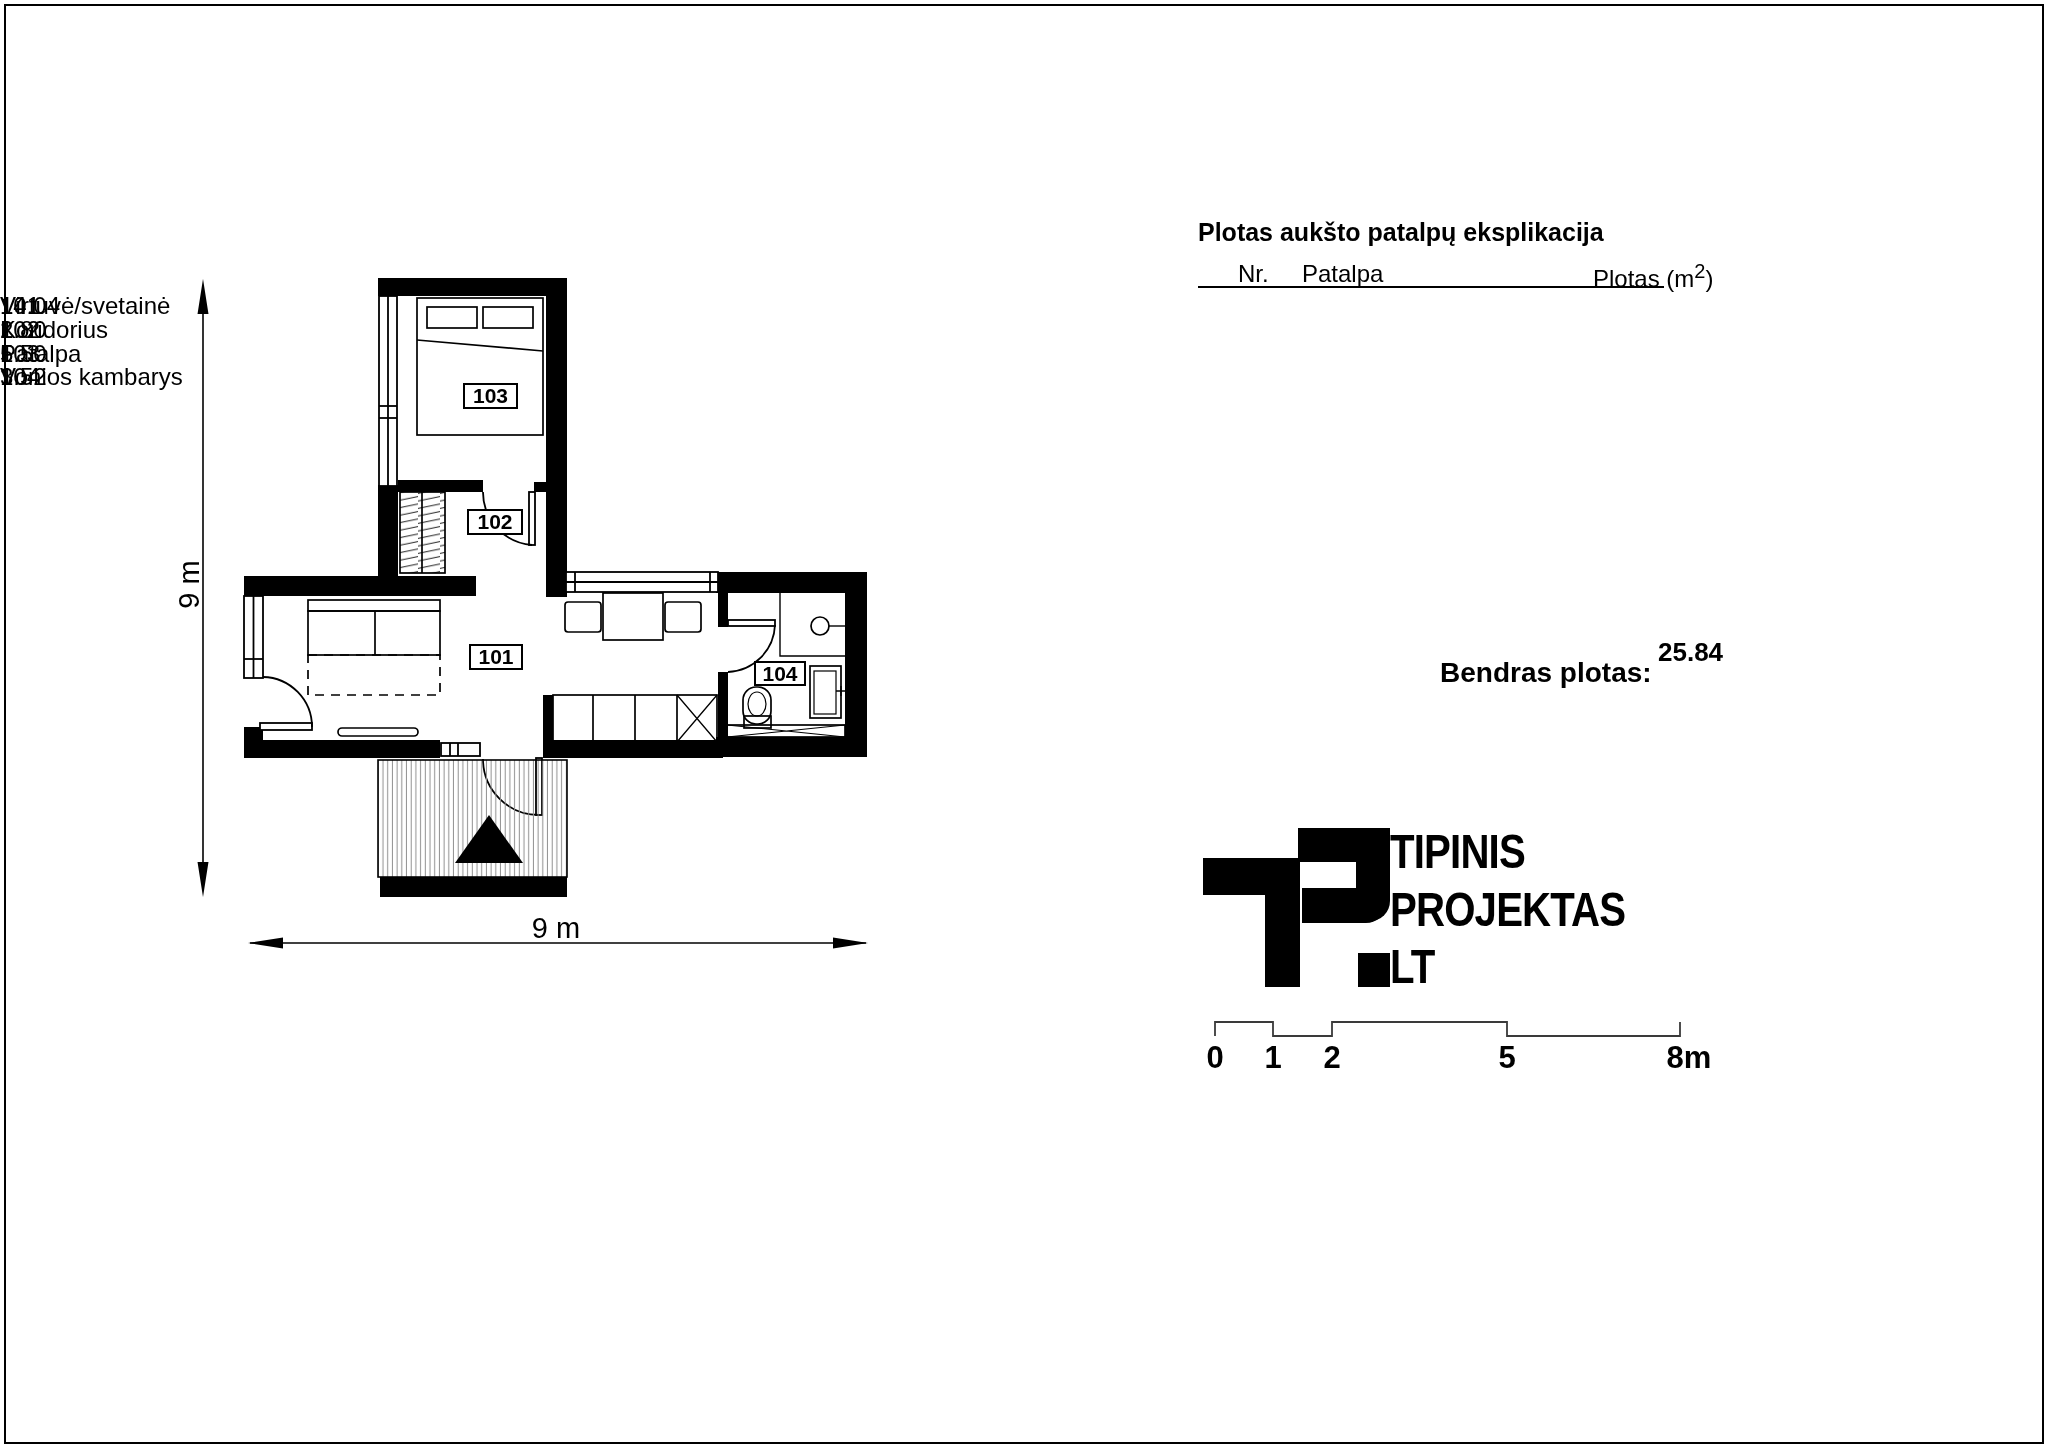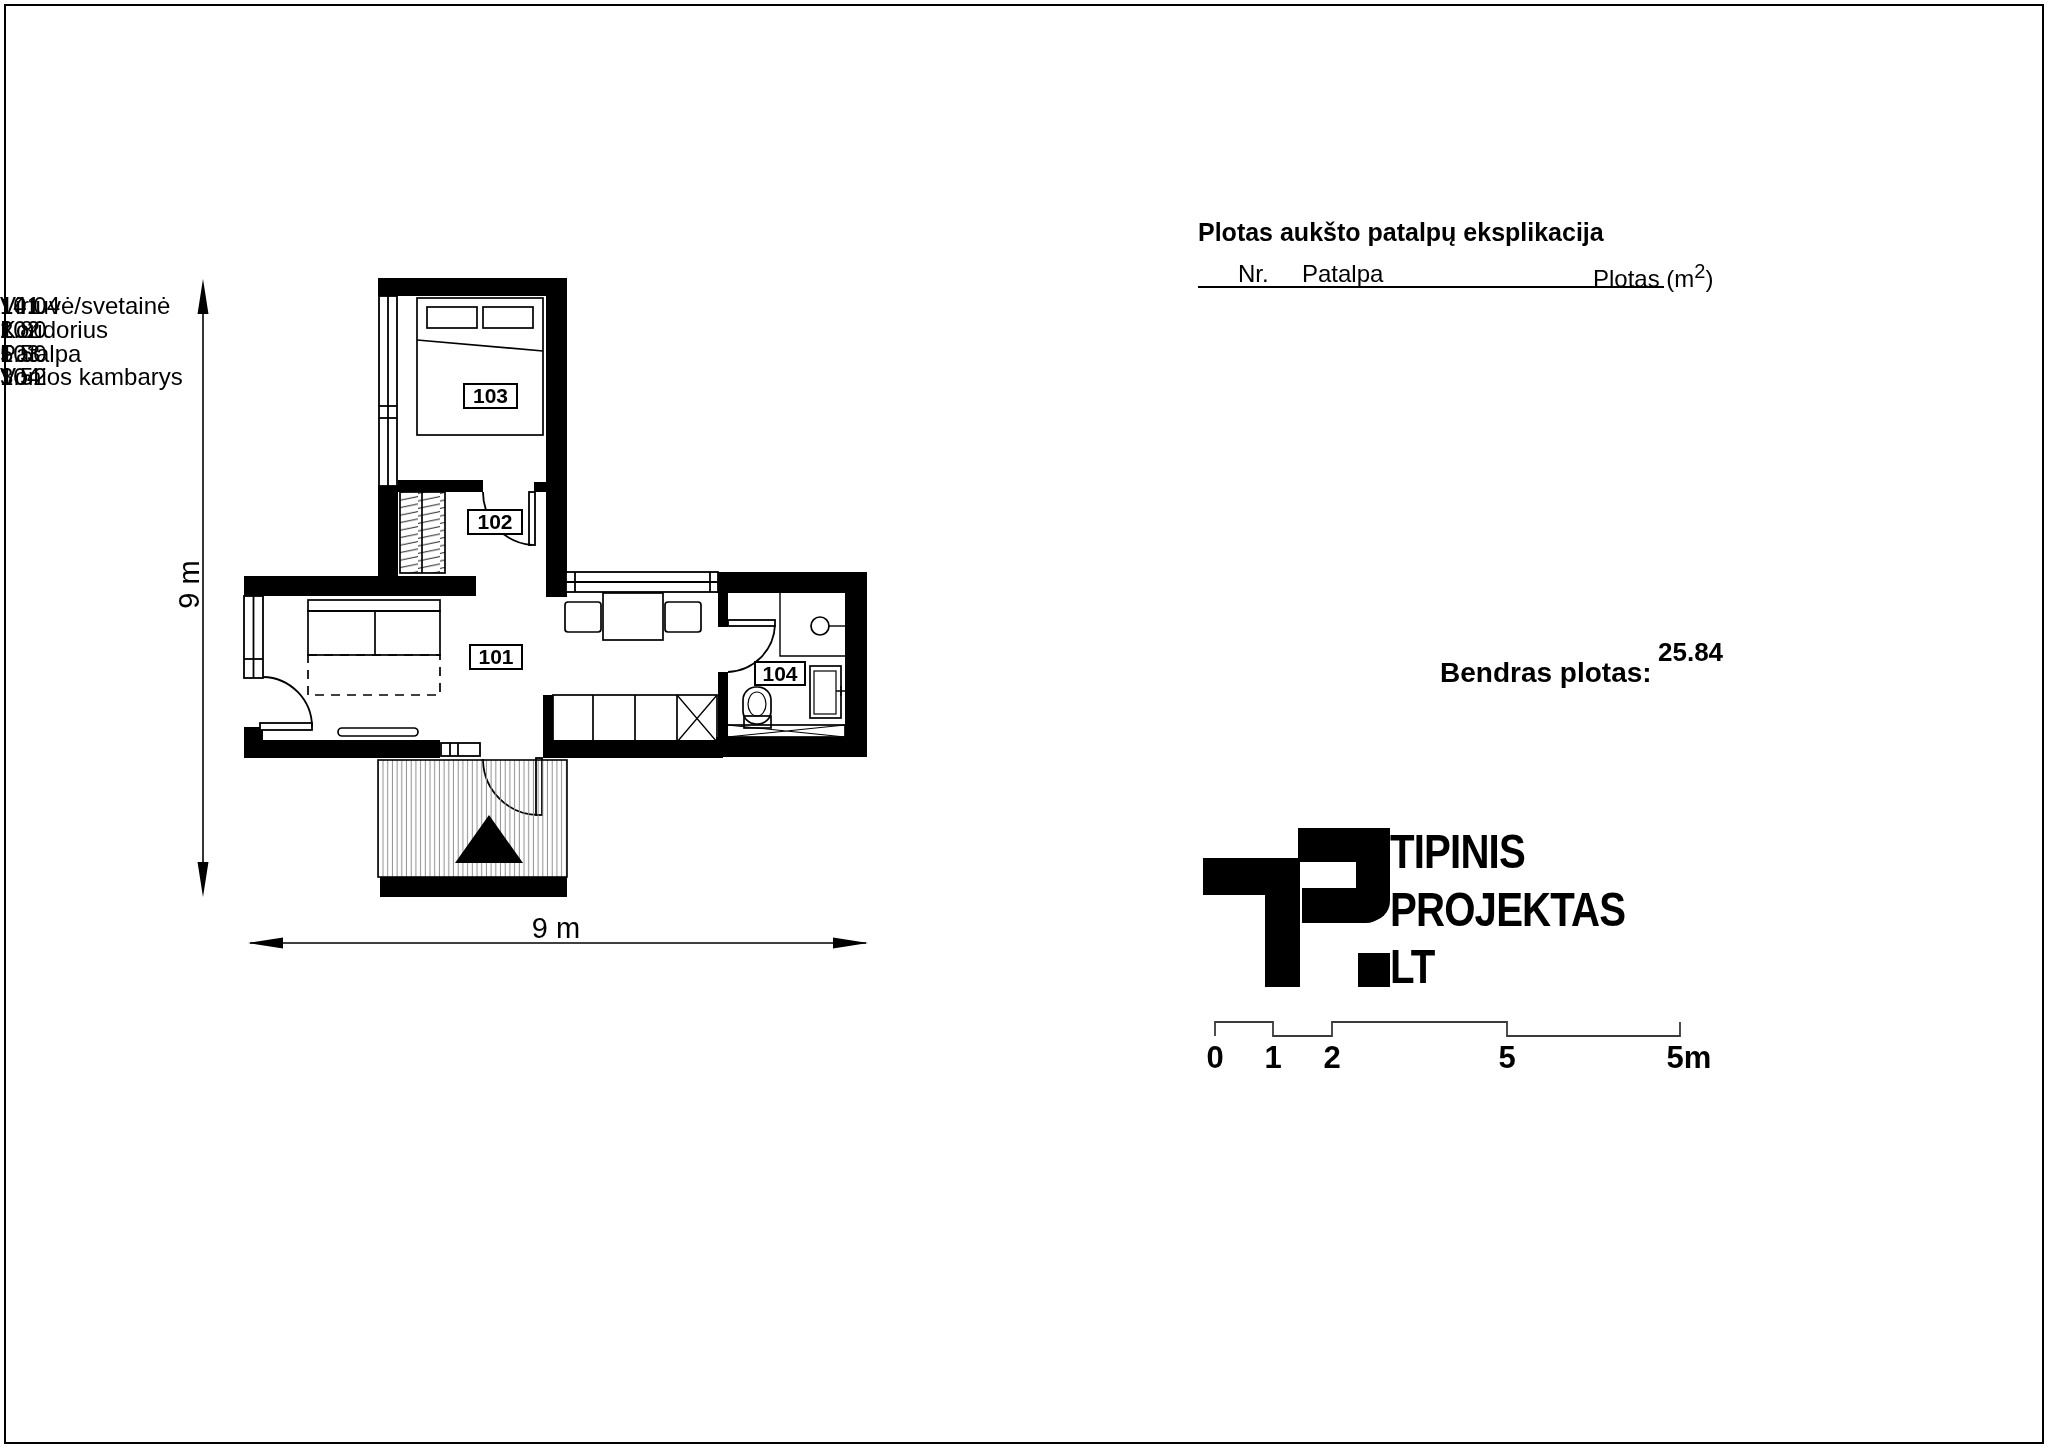--- a/index.html
+++ b/index.html
@@ -246,14 +246,14 @@
   <div class="abs logo-line logo-1">TIPINIS</div>
   <div class="abs logo-line logo-2">PROJEKTAS</div>
   <div class="abs logo-line logo-3">LT</div>
 </div>
 
 <div>
   <span class="abs scale-num sn0">0</span>
   <span class="abs scale-num sn1">1</span>
   <span class="abs scale-num sn2">2</span>
   <span class="abs scale-num sn3">5</span>
-  <span class="abs scale-num sn4">5m</span>
+  <span class="abs scale-num sn4">8m</span>
 </div>
 
 </body></html>

